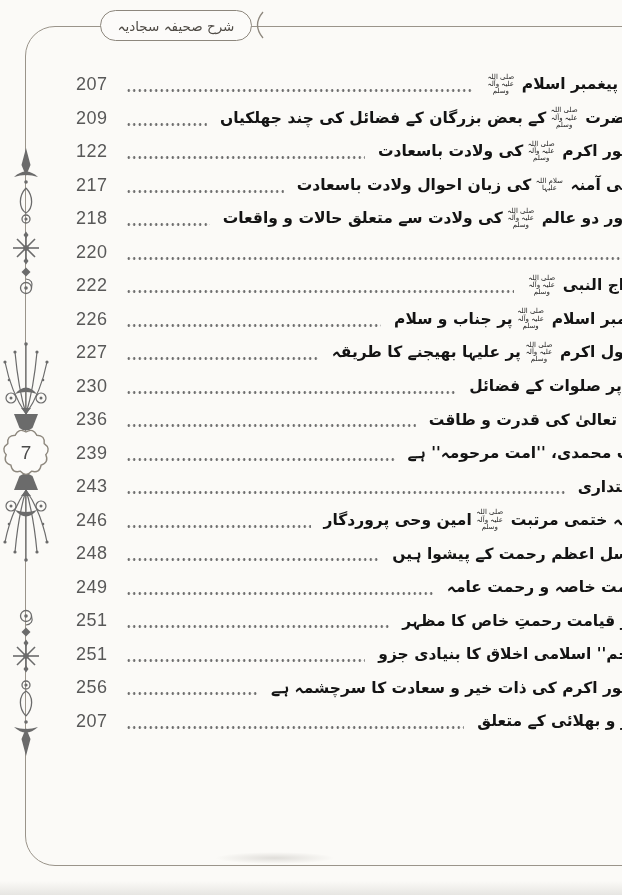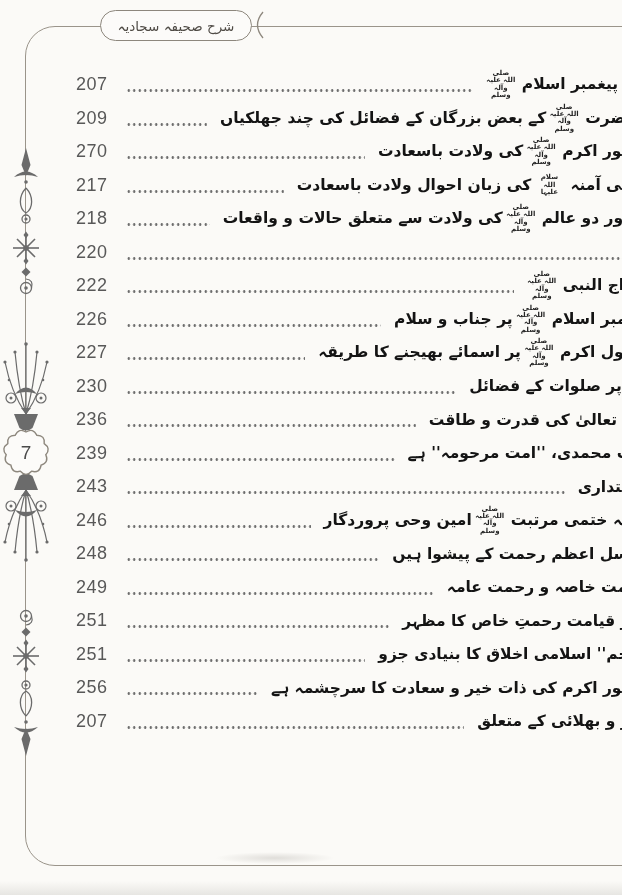--- a/index.html
+++ b/index.html
@@ -40,21 +40,21 @@
     background-size:5.5px 3px; background-repeat:repeat-x;
     margin:0 10px 0 4px; transform:translateY(6px);
   }
   .title{
     flex:0 0 auto; direction:rtl; white-space:nowrap;
     font-size:15.5px; font-weight:bold; color:#141414;
   }
   .title > span{ margin-left:3px; }
   .hon{
     display:inline-block; width:30px; font-size:7px; line-height:1.05;
-    font-weight:bold; color:#232323; text-align:center;
+    font-weight:normal; color:#232323; text-align:center;
     vertical-align:middle; white-space:normal; margin:8px 3px;
   }
   
   .ornament{ position:absolute; left:0; top:0; z-index:5; }
   
   .edge-shadow{
     position:absolute; right:0; top:0; bottom:0; width:18px; z-index:9;
     background:linear-gradient(to right, rgba(120,116,110,0) 0%, rgba(120,116,110,0.22) 55%, rgba(95,92,88,0.45) 100%);
   }
   .bottom-shade{
@@ -86,21 +86,21 @@
         <span class="num">207</span>
         <span class="leader"></span>
         <span class="title" dir="rtl"><span>نور پیغمبر اسلام</span><span class="hon">صلی اللہ علیہ وآلہ وسلم</span></span>
       </div>
       <div class="row">
         <span class="num">209</span>
         <span class="leader"></span>
         <span class="title" dir="rtl"><span>آنحضرت</span><span class="hon">صلی اللہ علیہ وآلہ وسلم</span><span>کے بعض بزرگان کے فضائل کی چند جھلکیاں</span></span>
       </div>
       <div class="row">
-        <span class="num">270</span>
+        <span class="num">122</span>
         <span class="leader"></span>
         <span class="title" dir="rtl"><span>حضور اکرم</span><span class="hon">صلی اللہ علیہ وآلہ وسلم</span><span>کی ولادت باسعادت</span></span>
       </div>
       <div class="row">
         <span class="num">217</span>
         <span class="leader"></span>
         <span class="title" dir="rtl"><span>تعالی آمنہ</span><span class="hon">سلام اللہ علیہا</span><span>کی زبان احوال ولادت باسعادت</span></span>
       </div>
       <div class="row">
         <span class="num">218</span>
@@ -117,21 +117,21 @@
         <span class="title" dir="rtl"><span>ازواج النبی</span><span class="hon">صلی اللہ علیہ وآلہ وسلم</span></span>
       </div>
       <div class="row">
         <span class="num">226</span>
         <span class="leader"></span>
         <span class="title" dir="rtl"><span>پیغمبر اسلام</span><span class="hon">صلی اللہ علیہ وآلہ وسلم</span><span>پر جناب و سلام</span></span>
       </div>
       <div class="row">
         <span class="num">227</span>
         <span class="leader"></span>
-        <span class="title" dir="rtl"><span>رسول اکرم</span><span class="hon">صلی اللہ علیہ وآلہ وسلم</span><span>پر اسمائے بھیجنے کا طریقہ</span></span>
+        <span class="title" dir="rtl"><span>رسول اکرم</span><span class="hon">صلی اللہ علیہ وآلہ وسلم</span><span>پر علیہا بھیجنے کا طریقہ</span></span>
       </div>
       <div class="row">
         <span class="num">230</span>
         <span class="leader"></span>
         <span class="title" dir="rtl"><span>آپ پر صلوات کے فضائل</span></span>
       </div>
       <div class="row">
         <span class="num">236</span>
         <span class="leader"></span>
         <span class="title" dir="rtl"><span>خدا تعالیٰ کی قدرت و طاقت</span></span>

